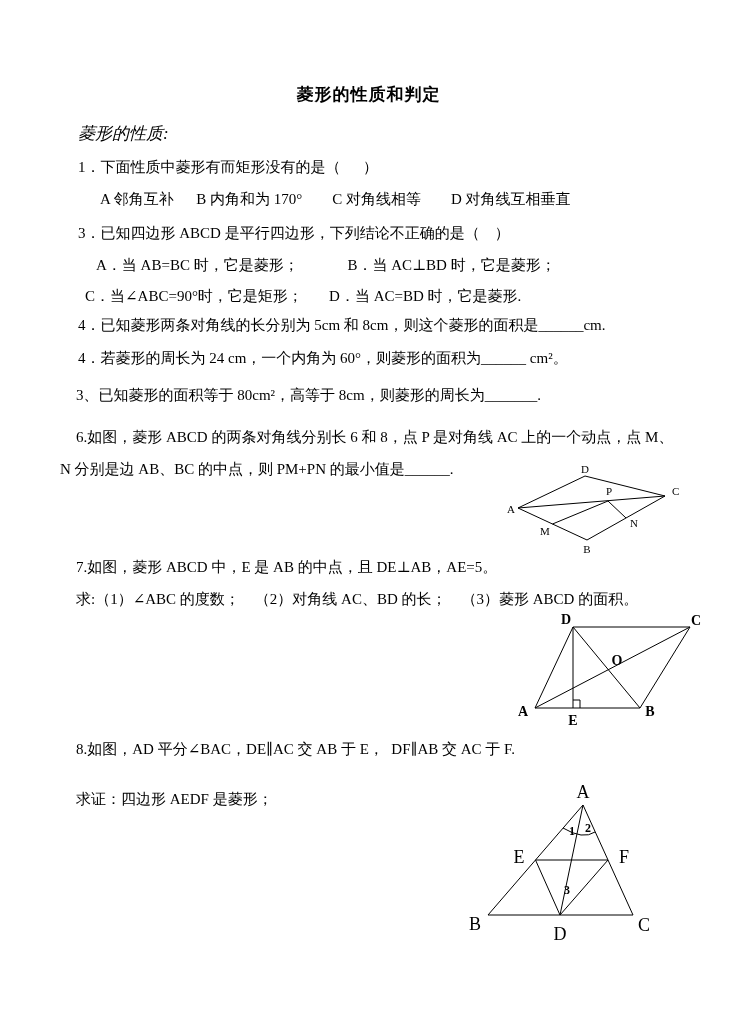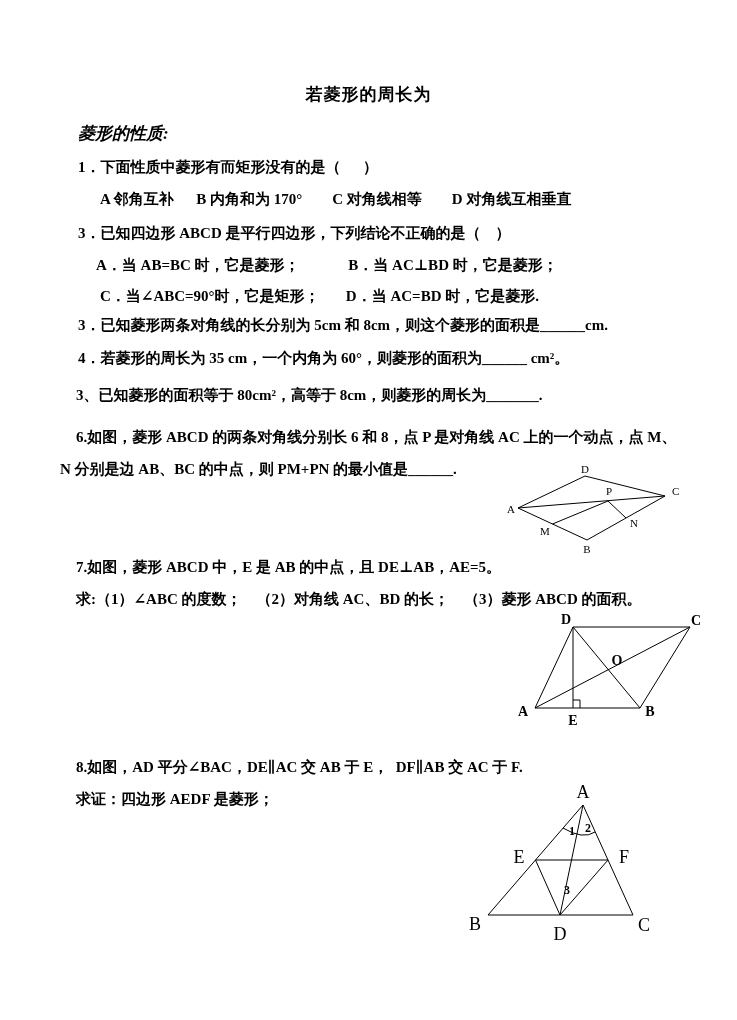--- a/index.html
+++ b/index.html
@@ -7,50 +7,50 @@
   .page {
     position:relative; width:737px; height:1020px; background:#ffffff;
     font-family:"Liberation Serif","DejaVu Serif",serif; color:#000; overflow:hidden;
   }
   .title {
     position:absolute; top:83px; left:0; width:100%; text-align:center;
     font-size:17px; font-weight:bold; letter-spacing:1px;
   }
   .section-heading {
     position:absolute; top:122px; left:78px;
-    font-size:17px; font-weight:bold; font-style:italic;
+    font-size:17px; font-weight:normal; font-style:italic;
   }
   .line {
-    position:absolute; font-size:15px; font-weight:bold; white-space:pre; line-height:20px;
+    position:absolute; font-size:15px; font-weight:normal; white-space:pre; line-height:20px;
   }
   .fig { position:absolute; }
   .fig polygon, .fig line, .fig path { stroke:#000; fill:none; stroke-width:1; }
   .fig text { fill:#000; font-family:"Liberation Serif","DejaVu Serif",serif; }
   .lbl-s { font-size:11px; }
   .lbl-m { font-size:14px; font-weight:bold; }
   .lbl-l { font-size:18px; }
   .num { font-size:12px; font-weight:bold; }
 </style>
 </head>
 <body>
 
 <div class="page">
 
-  <div class="title">若菱形的周长为</div>
+  <div class="title">菱形的性质和判定</div>
   <div class="section-heading">菱形的性质:</div>
 
   <div class="line" style="top:157px;left:78px">1．下面性质中菱形有而矩形没有的是（      ）</div>
   <div class="line" style="top:189px;left:100px">A 邻角互补      B 内角和为 170°        C 对角线相等        D 对角线互相垂直</div>
 
   <div class="line" style="top:223px;left:78px">3．已知四边形 ABCD 是平行四边形，下列结论不正确的是（    ）</div>
   <div class="line" style="top:255px;left:96px">A．当 AB=BC 时，它是菱形；             B．当 AC⊥BD 时，它是菱形；</div>
-  <div class="line" style="top:286px;left:100px">C．当∠ABC=90°时，它是矩形；       D．当 AC=BD 时，它是菱形.</div>
+  <div class="line" style="top:286px;left:85px">C．当∠ABC=90°时，它是矩形；       D．当 AC=BD 时，它是菱形.</div>
 
-  <div class="line" style="top:315px;left:78px">3．已知菱形两条对角线的长分别为 5cm 和 8cm，则这个菱形的面积是______cm.</div>
-  <div class="line" style="top:348px;left:78px">4．若菱形的周长为 35 cm，一个内角为 60°，则菱形的面积为______ cm²。</div>
+  <div class="line" style="top:315px;left:78px">4．已知菱形两条对角线的长分别为 5cm 和 8cm，则这个菱形的面积是______cm.</div>
+  <div class="line" style="top:348px;left:78px">4．若菱形的周长为 24 cm，一个内角为 60°，则菱形的面积为______ cm²。</div>
   <div class="line" style="top:385px;left:76px">3、已知菱形的面积等于 80cm²，高等于 8cm，则菱形的周长为_______.</div>
 
   <div class="line" style="top:427px;left:76px">6.如图，菱形 ABCD 的两条对角线分别长 6 和 8，点 P 是对角线 AC 上的一个动点，点 M、</div>
   <div class="line" style="top:459px;left:60px">N 分别是边 AB、BC 的中点，则 PM+PN 的最小值是______.</div>
 
   <svg class="fig" style="left:503px;top:464px" width="195" height="92" viewBox="0 0 195 92">
     <polygon points="15,44 82,12 162,32 84,76"></polygon>
     <line x1="15" y1="44" x2="162" y2="32"></line>
     <line x1="105" y1="37" x2="49.5" y2="60"></line>
     <line x1="105" y1="37" x2="123" y2="54"></line>
@@ -73,21 +73,21 @@
     <line x1="68" y1="14" x2="68" y2="95"></line>
     <path d="M68 87 L75 87 L75 95"></path>
     <text class="lbl-m" x="61" y="11" text-anchor="middle">D</text>
     <text class="lbl-m" x="191" y="12" text-anchor="middle">C</text>
     <text class="lbl-m" x="18" y="103" text-anchor="middle">A</text>
     <text class="lbl-m" x="145" y="103" text-anchor="middle">B</text>
     <text class="lbl-m" x="68" y="112" text-anchor="middle">E</text>
     <text class="lbl-m" x="112" y="52" text-anchor="middle">O</text>
   </svg>
 
-  <div class="line" style="top:757px;left:76px">8.如图，AD 平分∠BAC，DE∥AC 交 AB 于 E，  DF∥AB 交 AC 于 F.</div>
+  <div class="line" style="top:739px;left:76px">8.如图，AD 平分∠BAC，DE∥AC 交 AB 于 E，  DF∥AB 交 AC 于 F.</div>
   <div class="line" style="top:789px;left:76px">求证：四边形 AEDF 是菱形；</div>
 
   <svg class="fig" style="left:458px;top:780px" width="220" height="170" viewBox="0 0 220 170">
     <polygon points="125,25 30,135 175,135"></polygon>
     <line x1="125" y1="25" x2="102" y2="135"></line>
     <line x1="77.5" y1="80" x2="150" y2="80"></line>
     <line x1="77.5" y1="80" x2="102" y2="135"></line>
     <line x1="150" y1="80" x2="102" y2="135"></line>
     <path d="M105 48 Q125 60 137 52"></path>
     <text class="lbl-l" x="125" y="18" text-anchor="middle">A</text>

